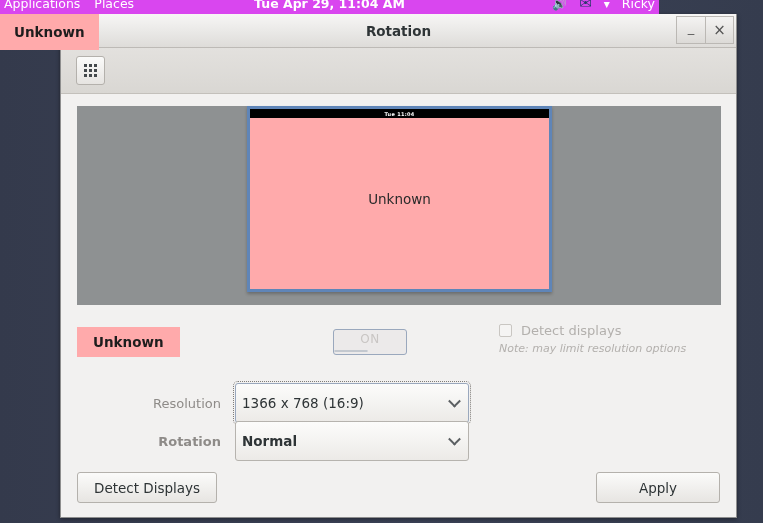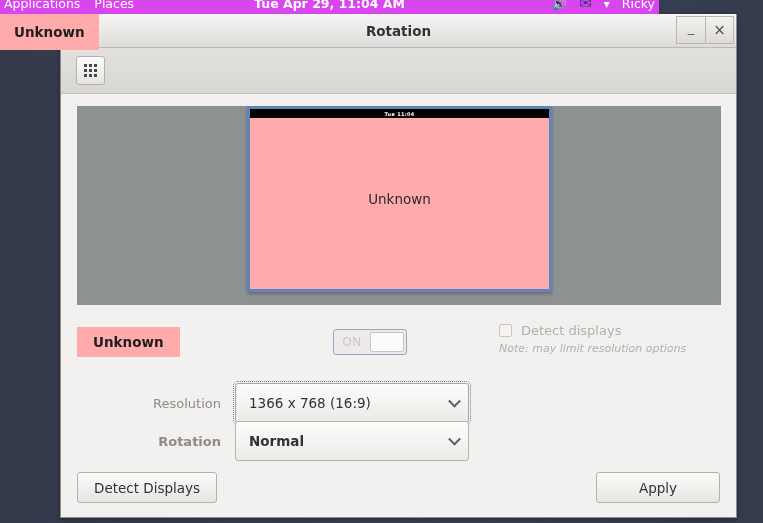--- a/index.html
+++ b/index.html
@@ -132,20 +132,21 @@
   }
 
   .toggle {
     position: absolute; left: 256px; top: 6px;
     width: 74px; height: 26px;
     border: 1px solid #9aa8bd;
     border-radius: 3px;
     background: #eceaea;
     display: flex; align-items: stretch;
     cursor: default;
+    flex-direction: column;
   }
   .toggle .tlabel {
     flex: 1; display: flex; align-items: center; justify-content: center;
     font-size: 12px; color: #c9c6c4; letter-spacing: 0.5px;
   }
   .toggle .knob {
     width: 34px; margin: 2px 2px 2px 0;
     background: #fbfbfb;
     border: 1px solid #c3c8cf;
     border-radius: 2px;
@@ -169,21 +170,21 @@
     width: 158px; text-align: right; padding-right: 14px;
     font-size: 13px; color: #8e8b88;
   }
   .combo {
     position: relative;
     width: 234px; height: 40px;
     background: linear-gradient(180deg,#fcfcfb,#eceae7);
     border: 1px solid #b6b3ae;
     border-radius: 3px;
     display: flex; align-items: center;
-    padding: 0 13px;
+    padding: 0 6px;
     font-size: 13.5px; color: #2e3436;
     cursor: default;
   }
   .combo.focused { outline: 1px dotted #7f7c78; outline-offset: 1px; border-color: #9aa8bd; }
   .combo .caret {
     position: absolute; right: 9px; top: 50%; transform: translateY(-50%);
     width: 9px; height: 9px;
     border-right: 2px solid #5b5f62; border-bottom: 2px solid #5b5f62;
     transform: translateY(-70%) rotate(45deg);
   }

